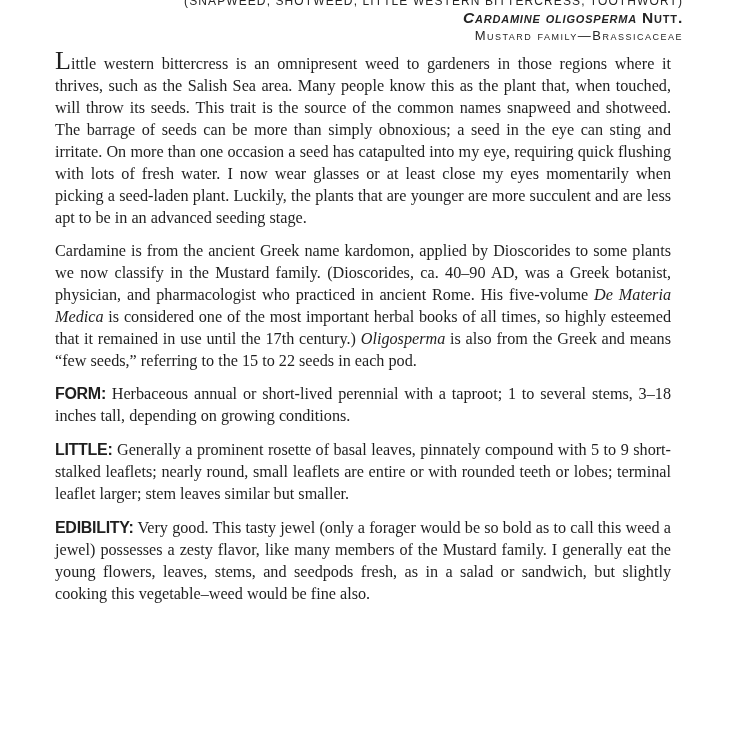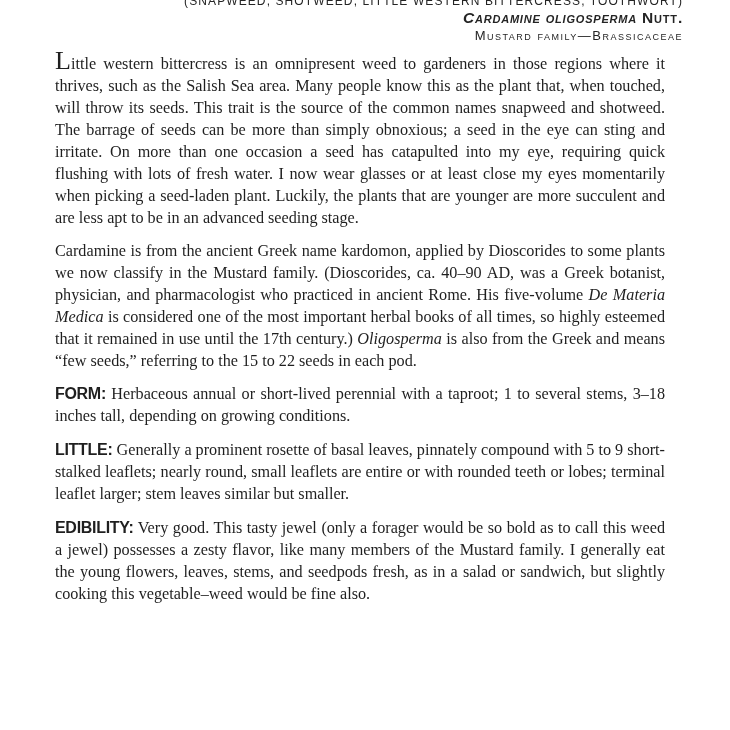--- a/index.html
+++ b/index.html
@@ -54,21 +54,21 @@
     font-size: 13px;
     line-height: 17px;
     font-weight: 400;
     letter-spacing: 1.5px;
     font-variant: small-caps;
     white-space: nowrap;
   }
 
   
   .body-text p {
-    margin: 0 10px 11px 0;
+    margin: 0 4px 11px 0;
     font-size: 16.2px;
     line-height: 22px;
     text-align: justify;
     color: #1f1f1f;
   }
   .intro-para { margin-top: 9px !important; }
   .dropcap {
     font-size: 26px;
     line-height: 0;
   }

